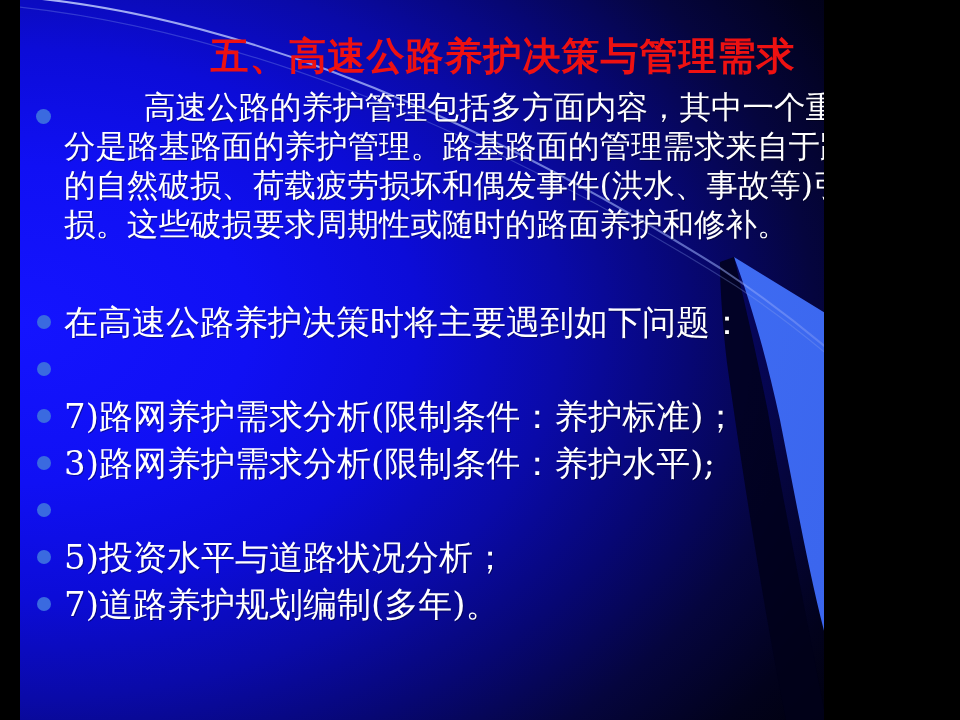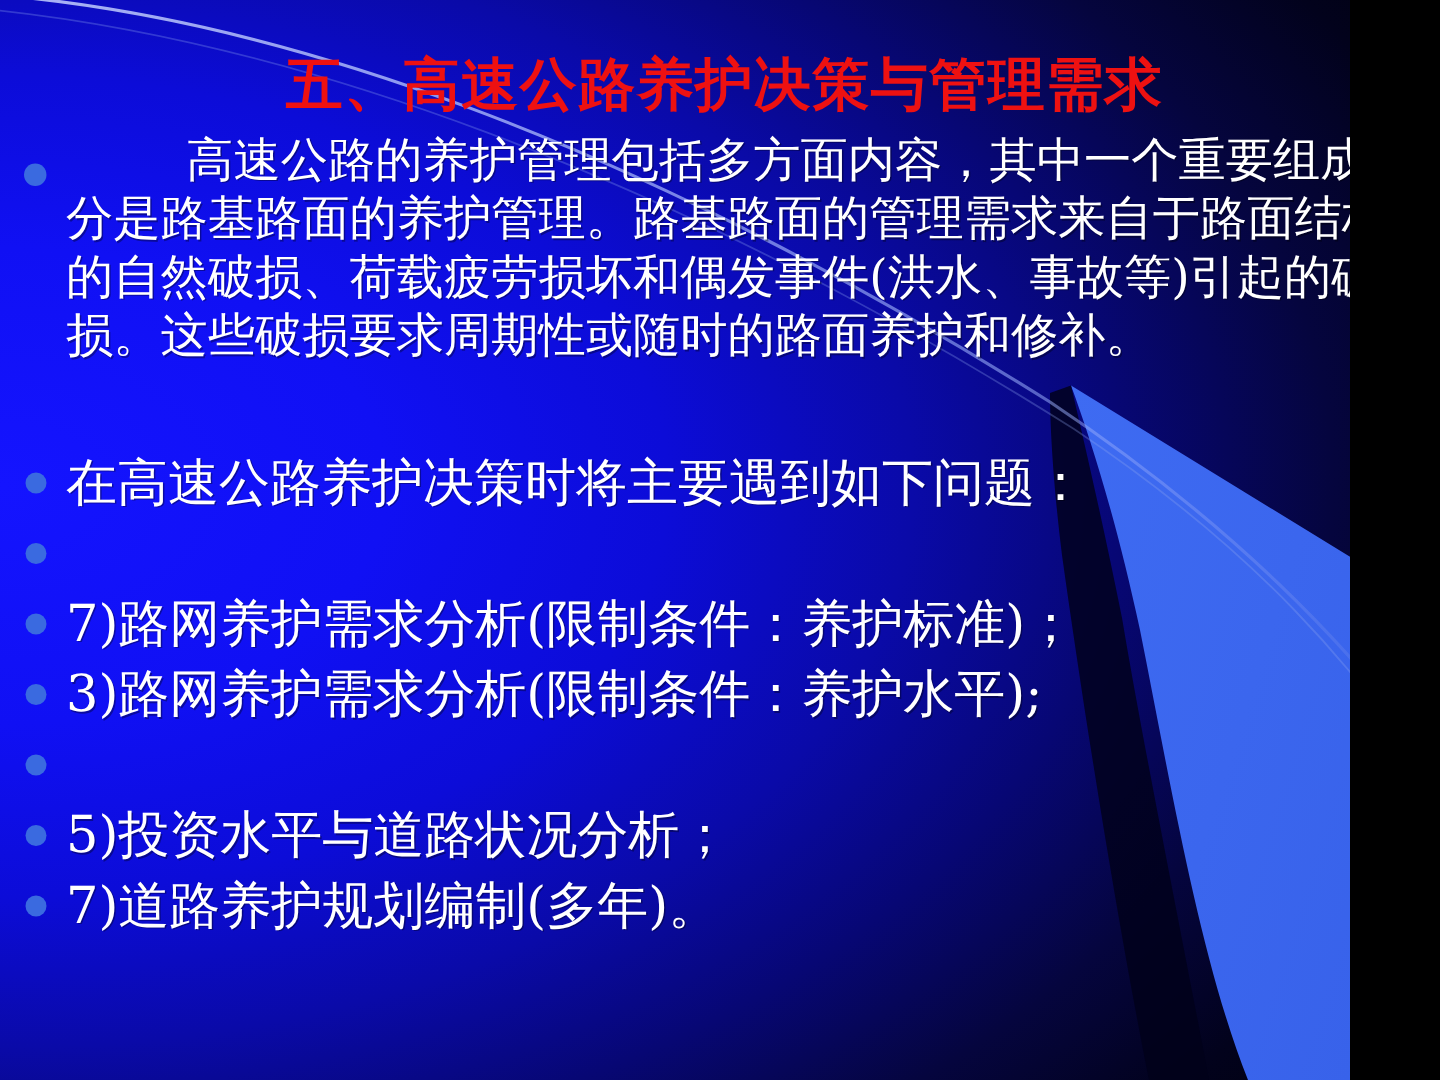--- a/index.html
+++ b/index.html
@@ -3,35 +3,36 @@
 <meta charset="utf-8">
 <title>Slide</title>
 <style>
   html, body {
     margin: 0;
     padding: 0;
     background: #000;
   }
   #slide {
     position: relative;
-    width: 900px;
+    width: 804px;
     height: 720px;
     overflow: hidden;
     font-family: "DejaVu Sans", "Liberation Sans", sans-serif;
     
     background:
       radial-gradient(130% 100% at 0% 45%,
         #1414ff 0%,
         #1010f4 22%,
         #0c0cd8 38%,
         #0a0aa8 52%,
         #070774 64%,
         #05053e 76%,
         #02021c 87%,
         #000006 100%);
+    margin-left: 20px;
   }
 
   #deco-svg {
     position: absolute;
     left: 0; top: 0;
     width: 960px; height: 720px;
     pointer-events: none;
   }
 
   

